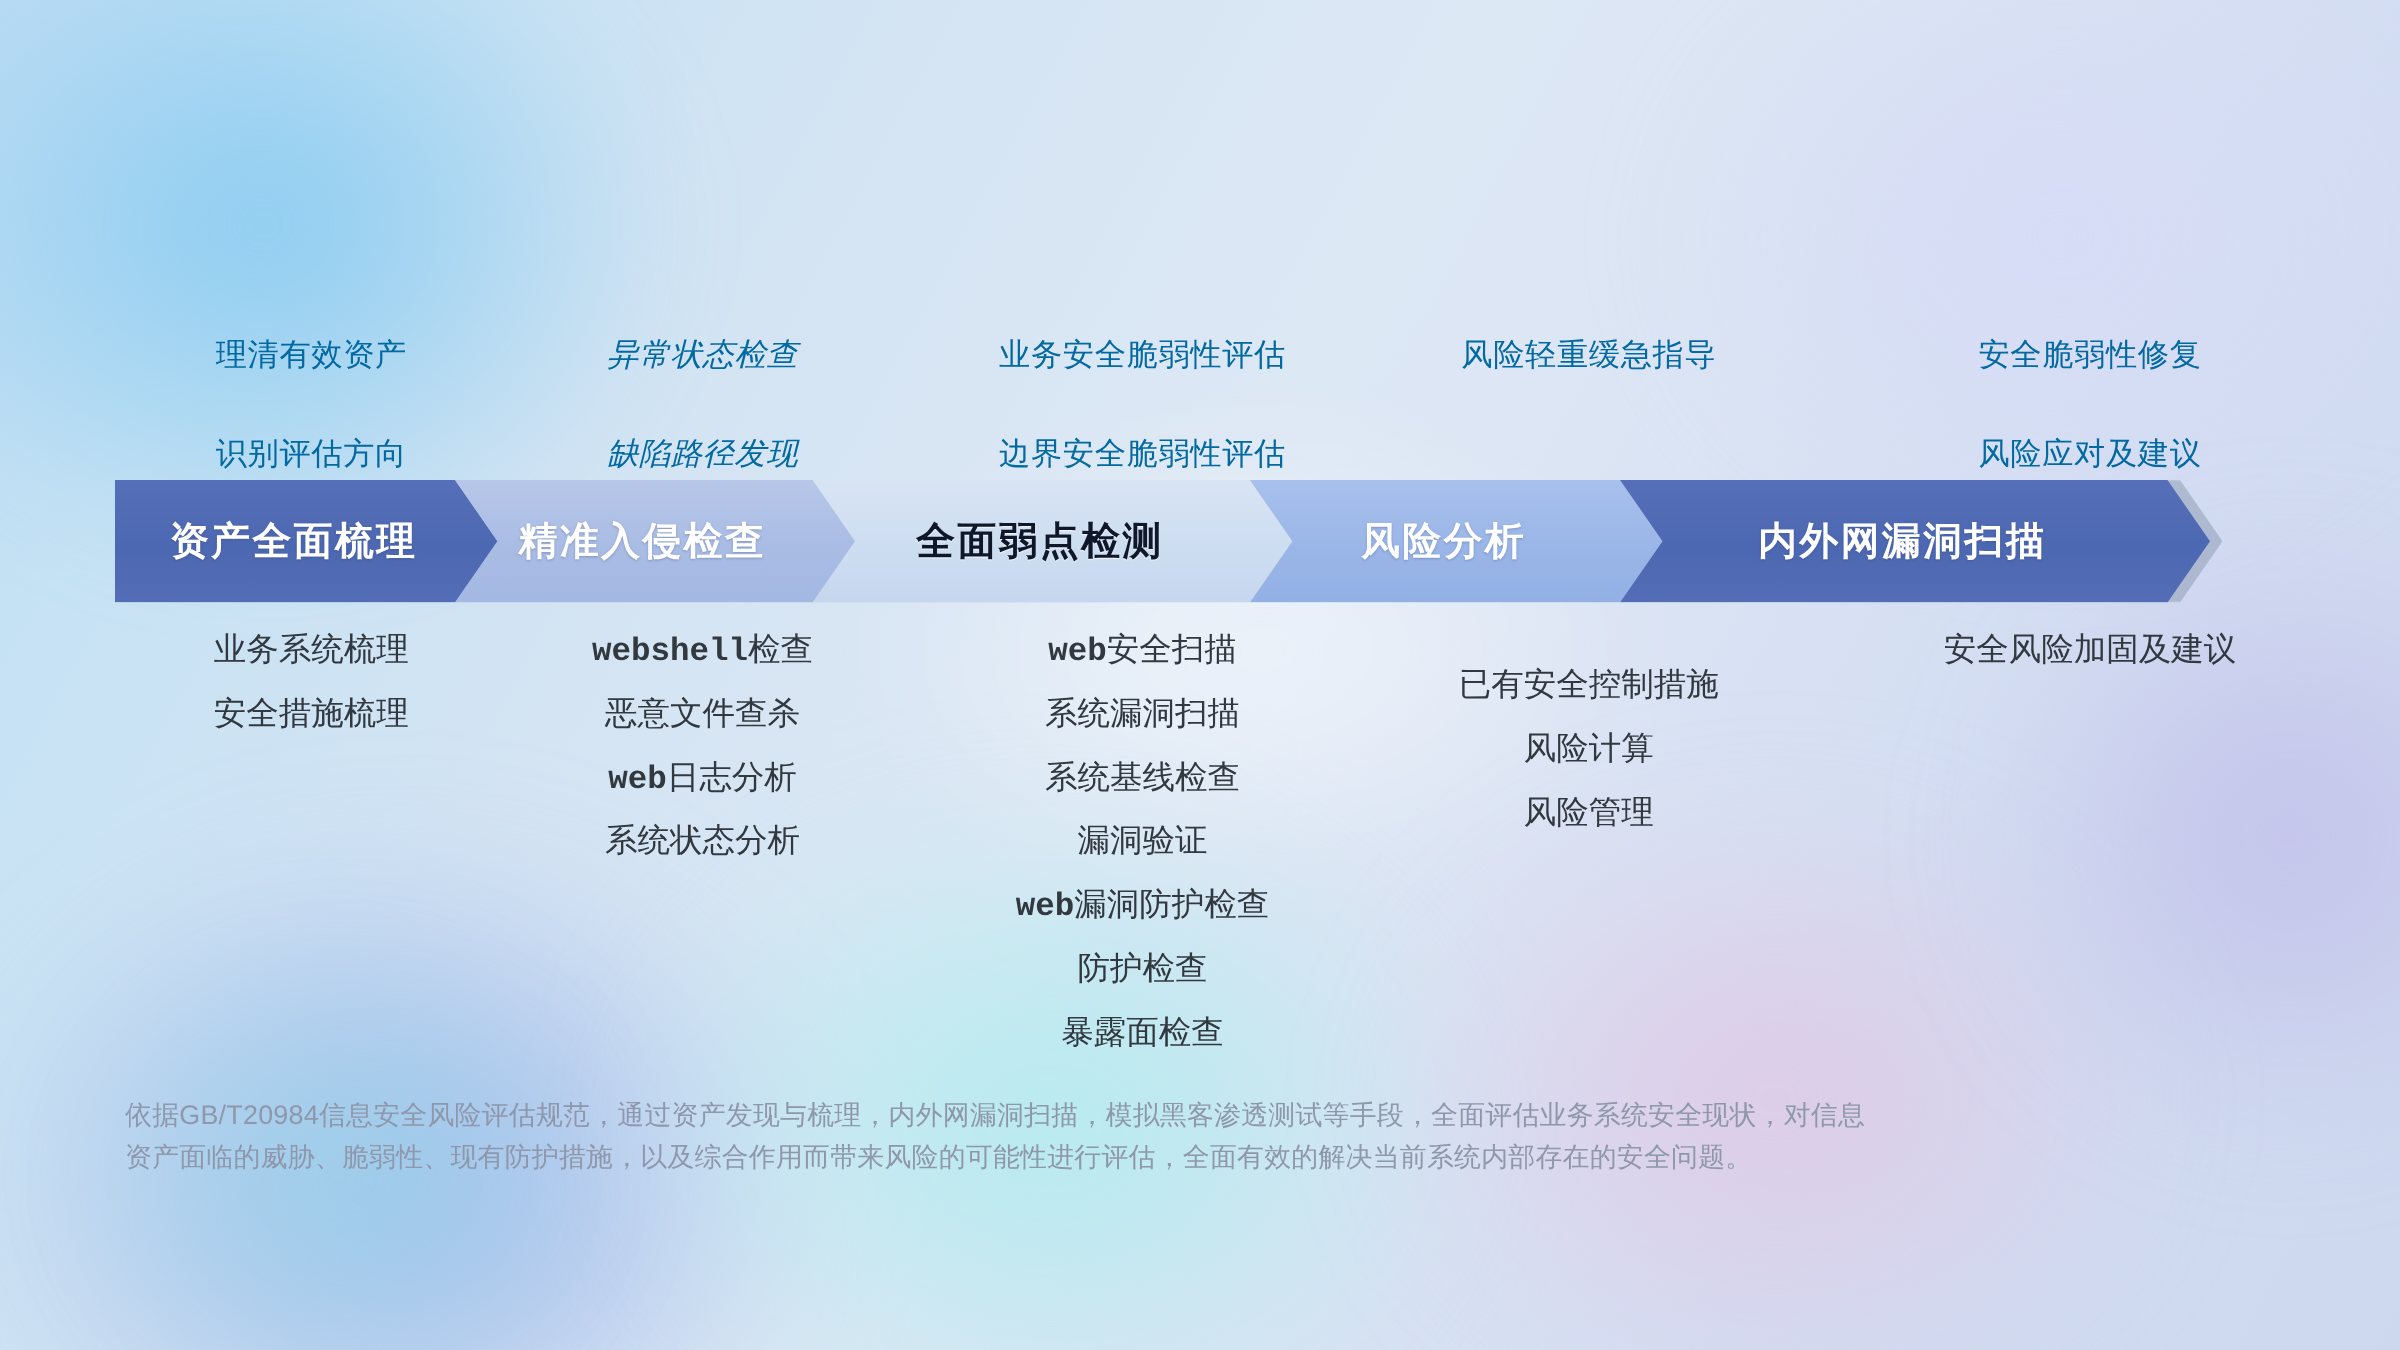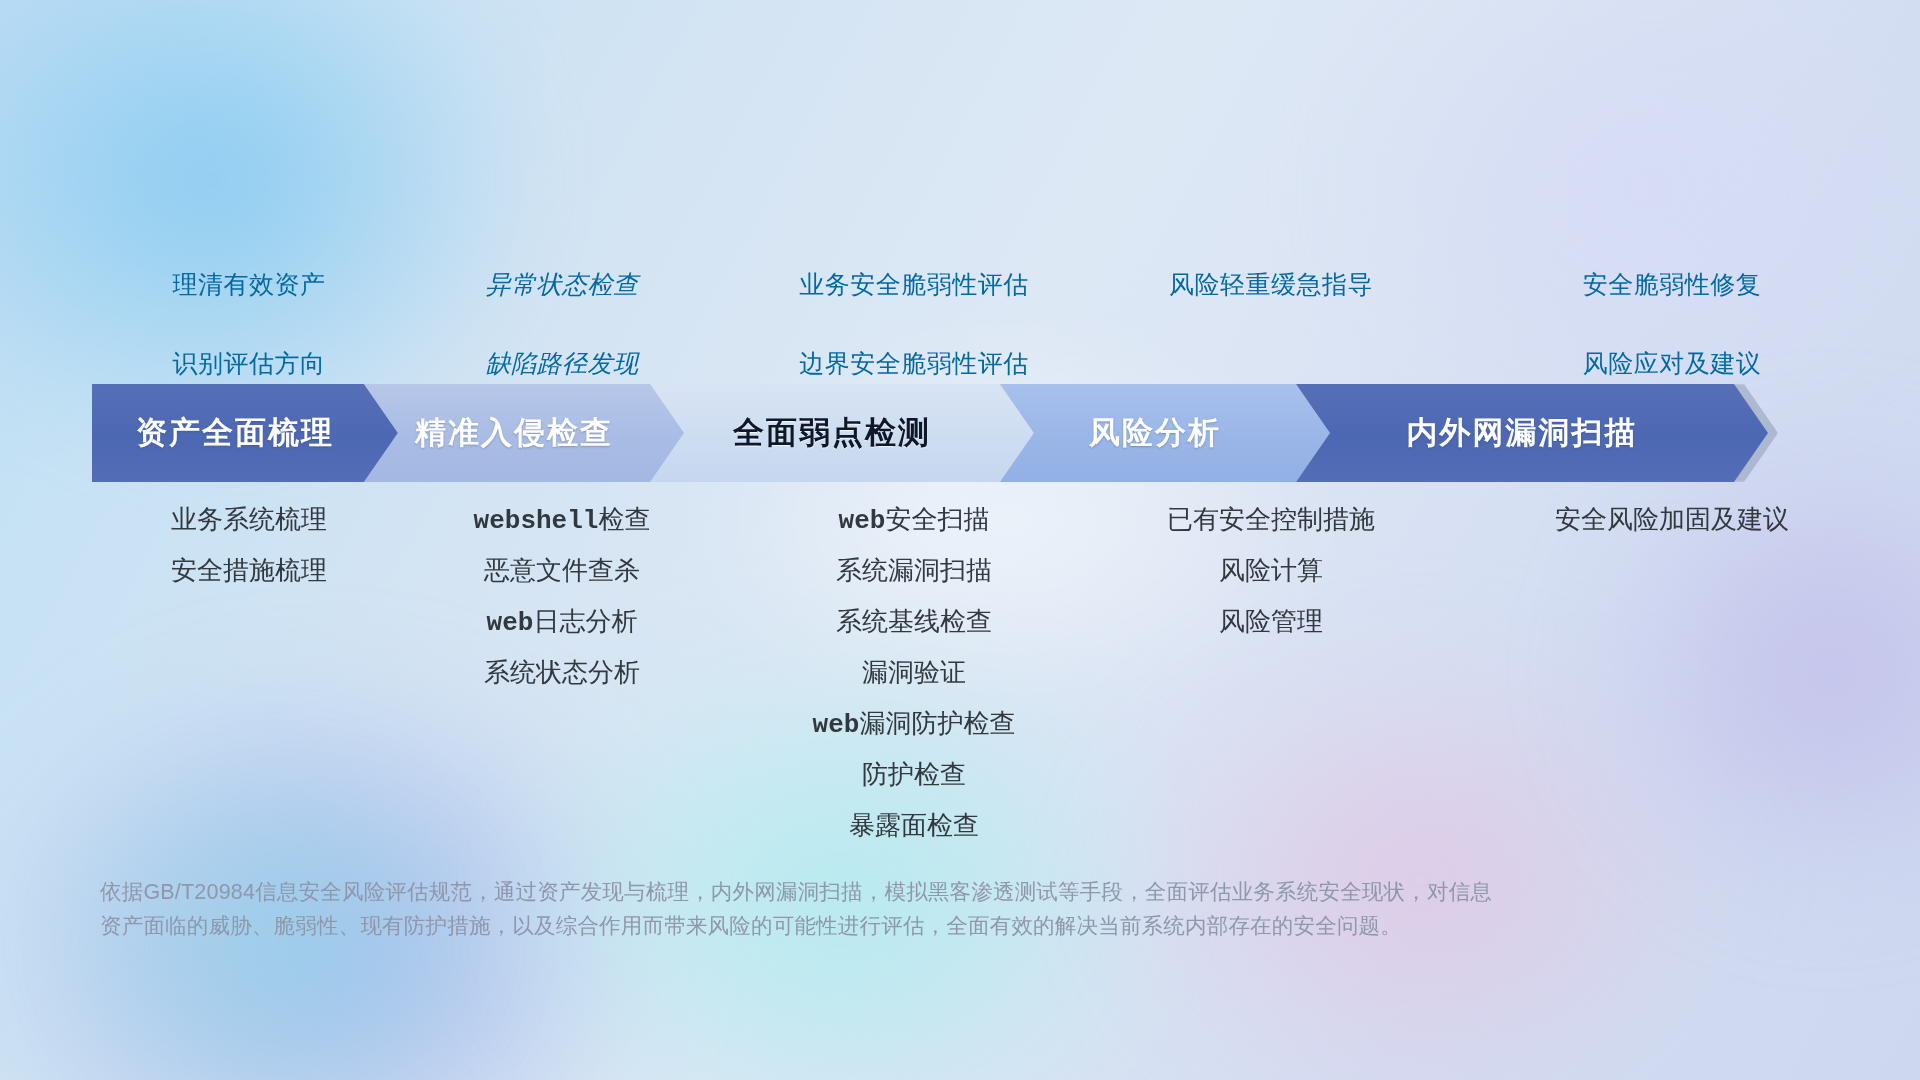--- a/index.html
+++ b/index.html
@@ -216,21 +216,21 @@
       </div>
       <div class="botcol" style="flex: 0 0 384px; width: 384px;">
         <div class="item"><b>web</b>安全扫描</div>
         <div class="item">系统漏洞扫描</div>
         <div class="item">系统基线检查</div>
         <div class="item">漏洞验证</div>
         <div class="item"><b>web</b>漏洞防护检查</div>
         <div class="item">防护检查</div>
         <div class="item">暴露面检查</div>
       </div>
-      <div class="botcol" style="flex: 0 0 330px; width: 330px;">
+      <div class="botcol" style="flex: 0 0 330px; width: 330px; margin-top: 28px;">
         <div class="item">已有安全控制措施</div>
         <div class="item">风险计算</div>
         <div class="item">风险管理</div>
       </div>
       <div class="botcol" style="flex: 0 0 472px; width: 472px;">
         <div class="item">安全风险加固及建议</div>
       </div>
     </div>
 
   <div id="footer">

